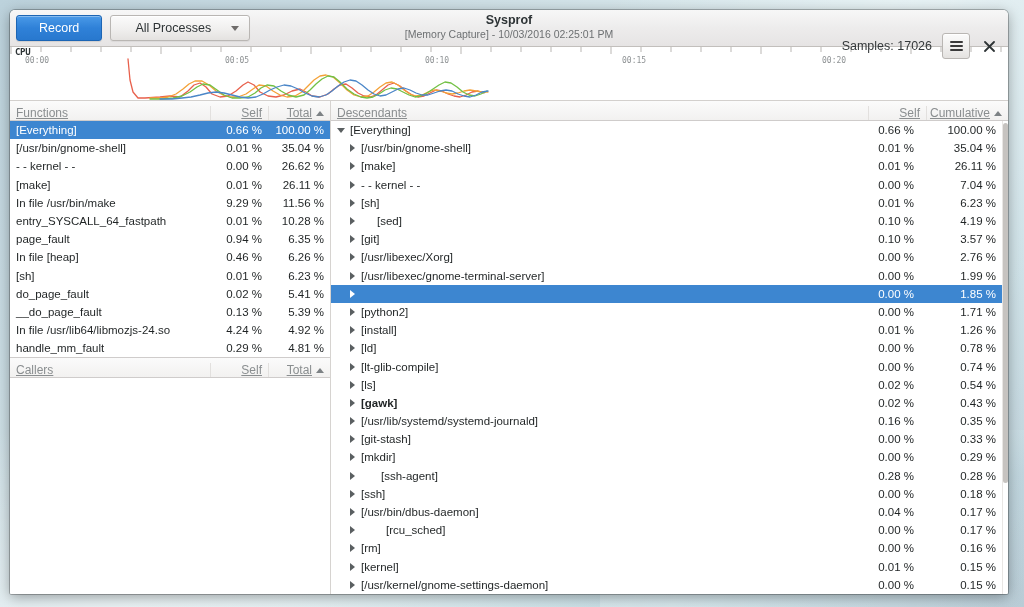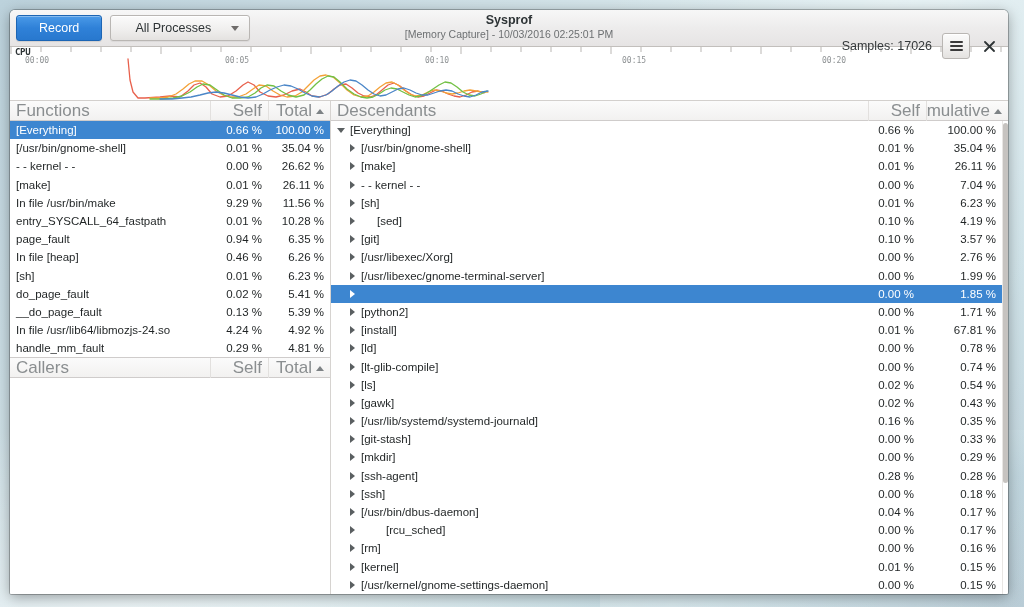--- a/index.html
+++ b/index.html
@@ -135,22 +135,23 @@
     border-right: 1px solid #d6d3d0;
     background: #fff;
   }
   #right-pane { flex: 1; display: flex; flex-direction: column; min-width: 0; background: #fff; }
 
   .tbl-header {
     display: flex;
     height: 19px; min-height: 19px;
     background: linear-gradient(to bottom,#fbfbfb,#f2f1f0);
     border-bottom: 1px solid #cfcccb;
-    font-size: 17px; color: #8a8e90;
-    align-items: flex-start;
+    font-size: 12px; color: #8a8e90;
+    align-items: flex-end;
+    text-decoration: underline;
   }
   .tbl-header .col { padding: 0 6px; box-sizing: border-box; white-space: nowrap; overflow: hidden; }
   .tbl-header .col + .col { border-left: 1px solid #e2e0de; }
   .col-name { flex: 1; min-width: 0; }
   .col-self { width: 58px; text-align: right; }
   .col-total { width: 62px; text-align: right; display: flex; align-items: center; justify-content: flex-end; gap: 4px; }
   .col-cum   { width: 82px; text-align: right; display: flex; align-items: center; justify-content: flex-end; gap: 4px; }
   .sort-asc {
     width: 0; height: 0;
     border-left: 4px solid transparent;
@@ -486,21 +487,21 @@
               </div>
               <div class="cell col-self pct">0.00 %</div>
               <div class="cell col-cum pct">1.71 %</div>
             </div>
             <div class="row">
               <div class="cell col-name tw" style="padding-left: 19px;">
                 <span class="expander"></span>
                 <span class="lbl">[install]</span>
               </div>
               <div class="cell col-self pct">0.01 %</div>
-              <div class="cell col-cum pct">67.81 %</div>
+              <div class="cell col-cum pct">1.26 %</div>
             </div>
             <div class="row">
               <div class="cell col-name tw" style="padding-left: 19px;">
                 <span class="expander"></span>
                 <span class="lbl">[ld]</span>
               </div>
               <div class="cell col-self pct">0.00 %</div>
               <div class="cell col-cum pct">0.78 %</div>
             </div>
             <div class="row">
@@ -513,21 +514,21 @@
             </div>
             <div class="row">
               <div class="cell col-name tw" style="padding-left: 19px;">
                 <span class="expander"></span>
                 <span class="lbl">[ls]</span>
               </div>
               <div class="cell col-self pct">0.02 %</div>
               <div class="cell col-cum pct">0.54 %</div>
             </div>
             <div class="row">
-              <div class="cell col-name tw" style="padding-left: 19px;">
+              <div class="cell col-name tw" style="padding-left: 19px; font-weight: bold;">
                 <span class="expander"></span>
                 <span class="lbl">[gawk]</span>
               </div>
               <div class="cell col-self pct">0.02 %</div>
               <div class="cell col-cum pct">0.43 %</div>
             </div>
             <div class="row">
               <div class="cell col-name tw" style="padding-left: 19px;">
                 <span class="expander"></span>
                 <span class="lbl">[/usr/lib/systemd/systemd-journald]</span>
@@ -545,21 +546,21 @@
             </div>
             <div class="row">
               <div class="cell col-name tw" style="padding-left: 19px;">
                 <span class="expander"></span>
                 <span class="lbl">[mkdir]</span>
               </div>
               <div class="cell col-self pct">0.00 %</div>
               <div class="cell col-cum pct">0.29 %</div>
             </div>
             <div class="row">
-              <div class="cell col-name tw" style="padding-left: 19px;">
+              <div class="cell col-name tw" style="padding-left: 19px; gap: 20px;">
                 <span class="expander"></span>
                 <span class="lbl">[ssh-agent]</span>
               </div>
               <div class="cell col-self pct">0.28 %</div>
               <div class="cell col-cum pct">0.28 %</div>
             </div>
             <div class="row">
               <div class="cell col-name tw" style="padding-left: 19px;">
                 <span class="expander"></span>
                 <span class="lbl">[ssh]</span>

